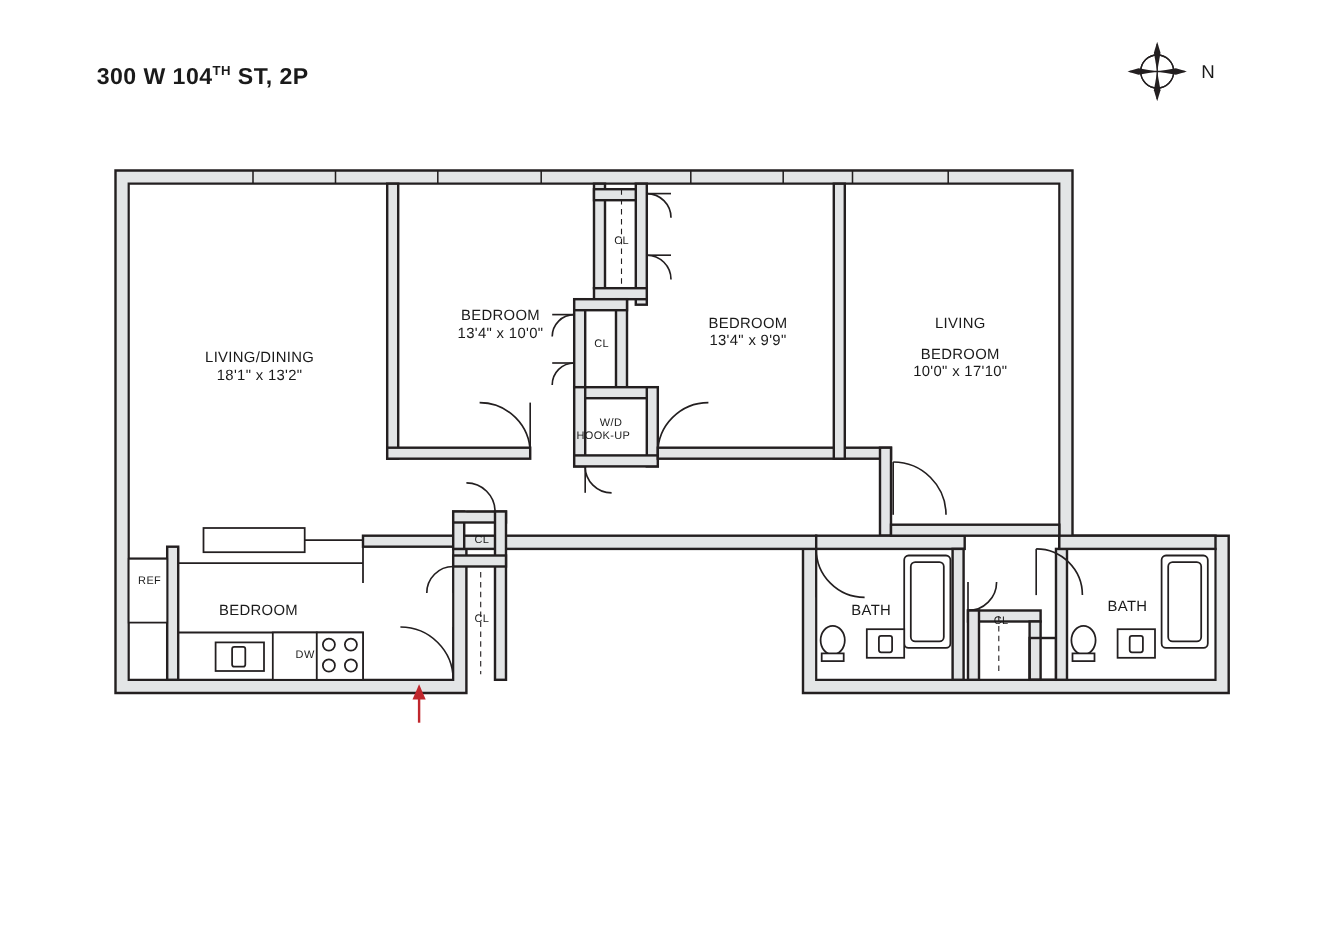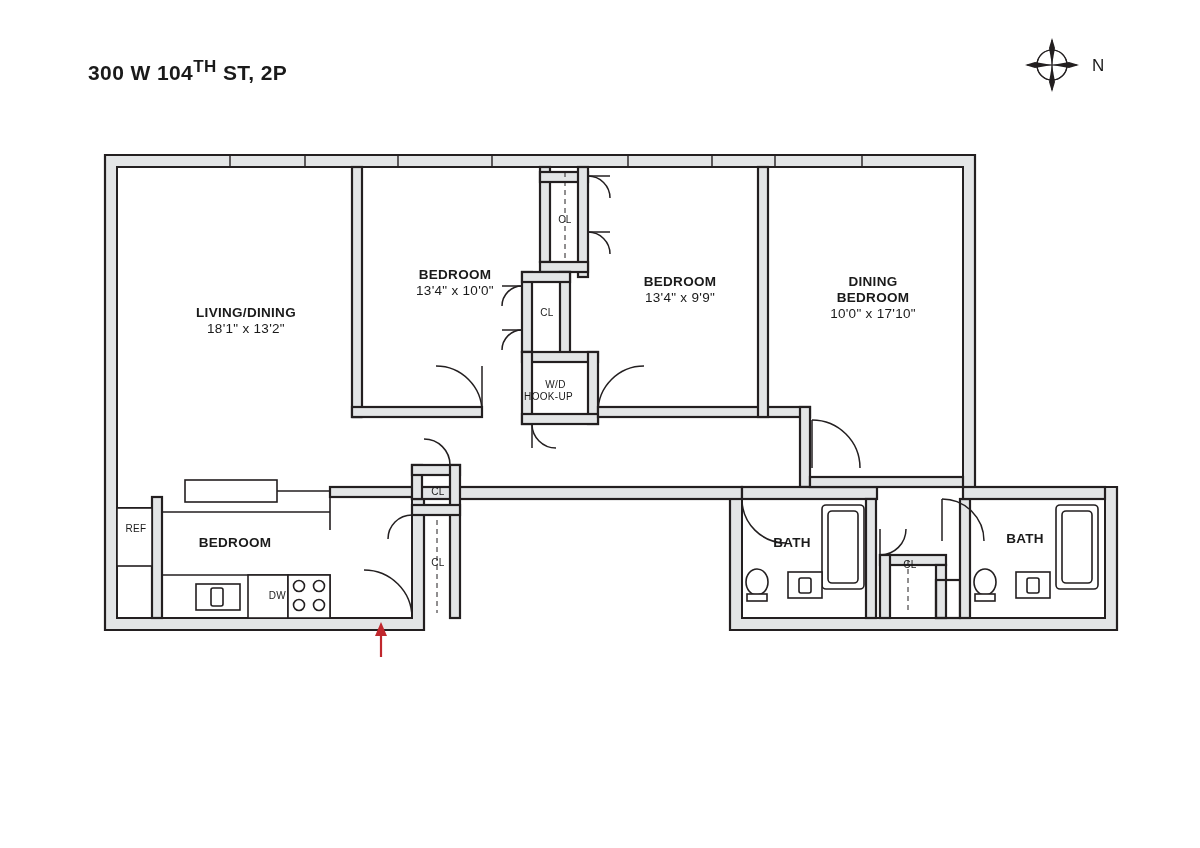--- a/index.html
+++ b/index.html
@@ -1,31 +1,31 @@
 <!DOCTYPE html>
 <html><head>
 <meta charset="utf-8">
 <style>
   html,body{margin:0;padding:0;background:#fff;}
   body{width:1200px;height:848px;position:relative;font-family:"Liberation Sans",sans-serif;color:#1a1a1a;overflow:hidden;}
 
   
   #title{position:absolute;left:88px;top:57px;font-size:21px;font-weight:bold;letter-spacing:.4px;}
-  #title sup{font-size:17px;vertical-align:super;}
+  #title sup{font-size:12px;vertical-align:super;}
 
   
   #compass{position:absolute;left:1020px;top:34px;width:90px;height:62px;}
   #compass .letter{position:absolute;left:72px;top:22px;font-size:17px;}
 
   
   #plan{position:absolute;left:0;top:0;width:1200px;height:700px;}
 
   
   .room{position:absolute;text-align:center;font-size:13.5px;line-height:16px;letter-spacing:.3px;white-space:nowrap;}
-  .room .nm{font-weight:700;}
+  .room .nm{font-weight:400;margin-top:12px;}
   .room .dim{font-weight:400;}
   .tiny{position:absolute;font-size:10px;letter-spacing:.3px;text-align:center;white-space:nowrap;}
 
   
   #footer{position:absolute;left:0;top:700px;width:1200px;height:148px;}
 </style>
 </head>
 <body>
 
 <div id="title">
@@ -207,37 +207,37 @@
     <rect x="975" y="594" width="20" height="7" fill="#fff"></rect>
   </g>
 
   <g>
     <line x1="381" y1="657" x2="381" y2="628" stroke="#c0272d" stroke-width="2.2"></line>
     <polygon points="381,622 387,636 375,636" fill="#c0272d"></polygon>
   </g>
 </svg>
 </div>
 
-<div class="room" style="left:126px;top:305px;width:240px;">
+<div class="room" style="left:116px;top:305px;width:240px;">
   <div class="nm">LIVING/DINING</div>
   <div class="dim">18'1" x 13'2"</div>
 </div>
 
 <div class="room" style="left:330px;top:267px;width:250px;">
   <div class="nm">BEDROOM</div>
   <div class="dim">13'4" x 10'0"</div>
 </div>
 
 <div class="room" style="left:555px;top:274px;width:250px;">
   <div class="nm">BEDROOM</div>
   <div class="dim">13'4" x 9'9"</div>
 </div>
 
 <div class="room" style="left:748px;top:274px;width:250px;">
-  <div class="nm">DINING</div>
+  <div class="nm">LIVING</div>
   <div class="nm">BEDROOM</div>
   <div class="dim">10'0" x 17'10"</div>
 </div>
 
 <div class="room" style="left:160px;top:535px;width:150px;">
   <div class="nm">BEDROOM</div>
 </div>
 
 <div class="room" style="left:742px;top:535px;width:100px;">
   <div class="nm">BATH</div>

